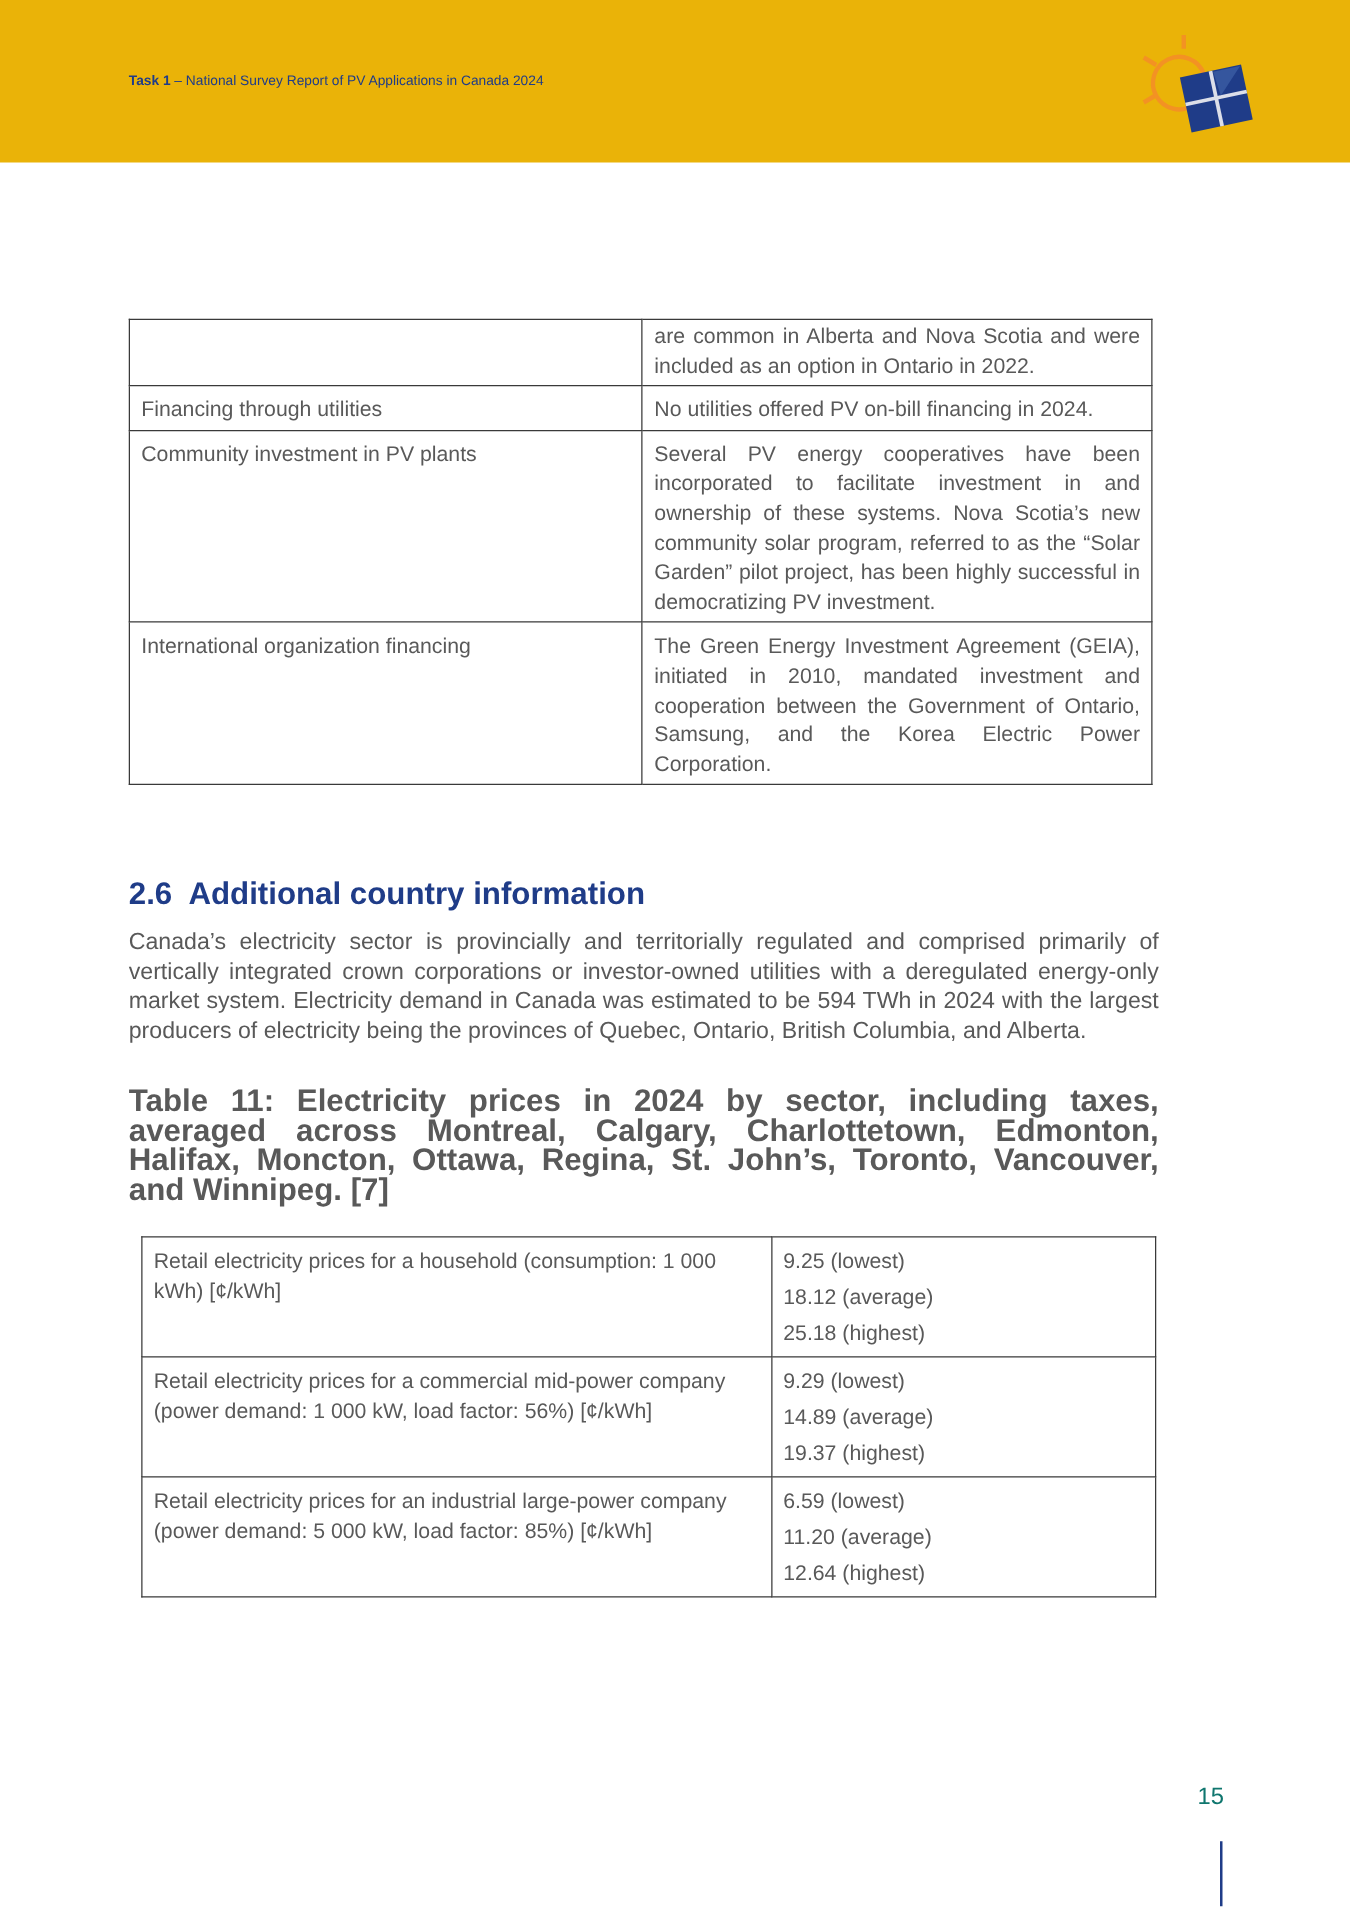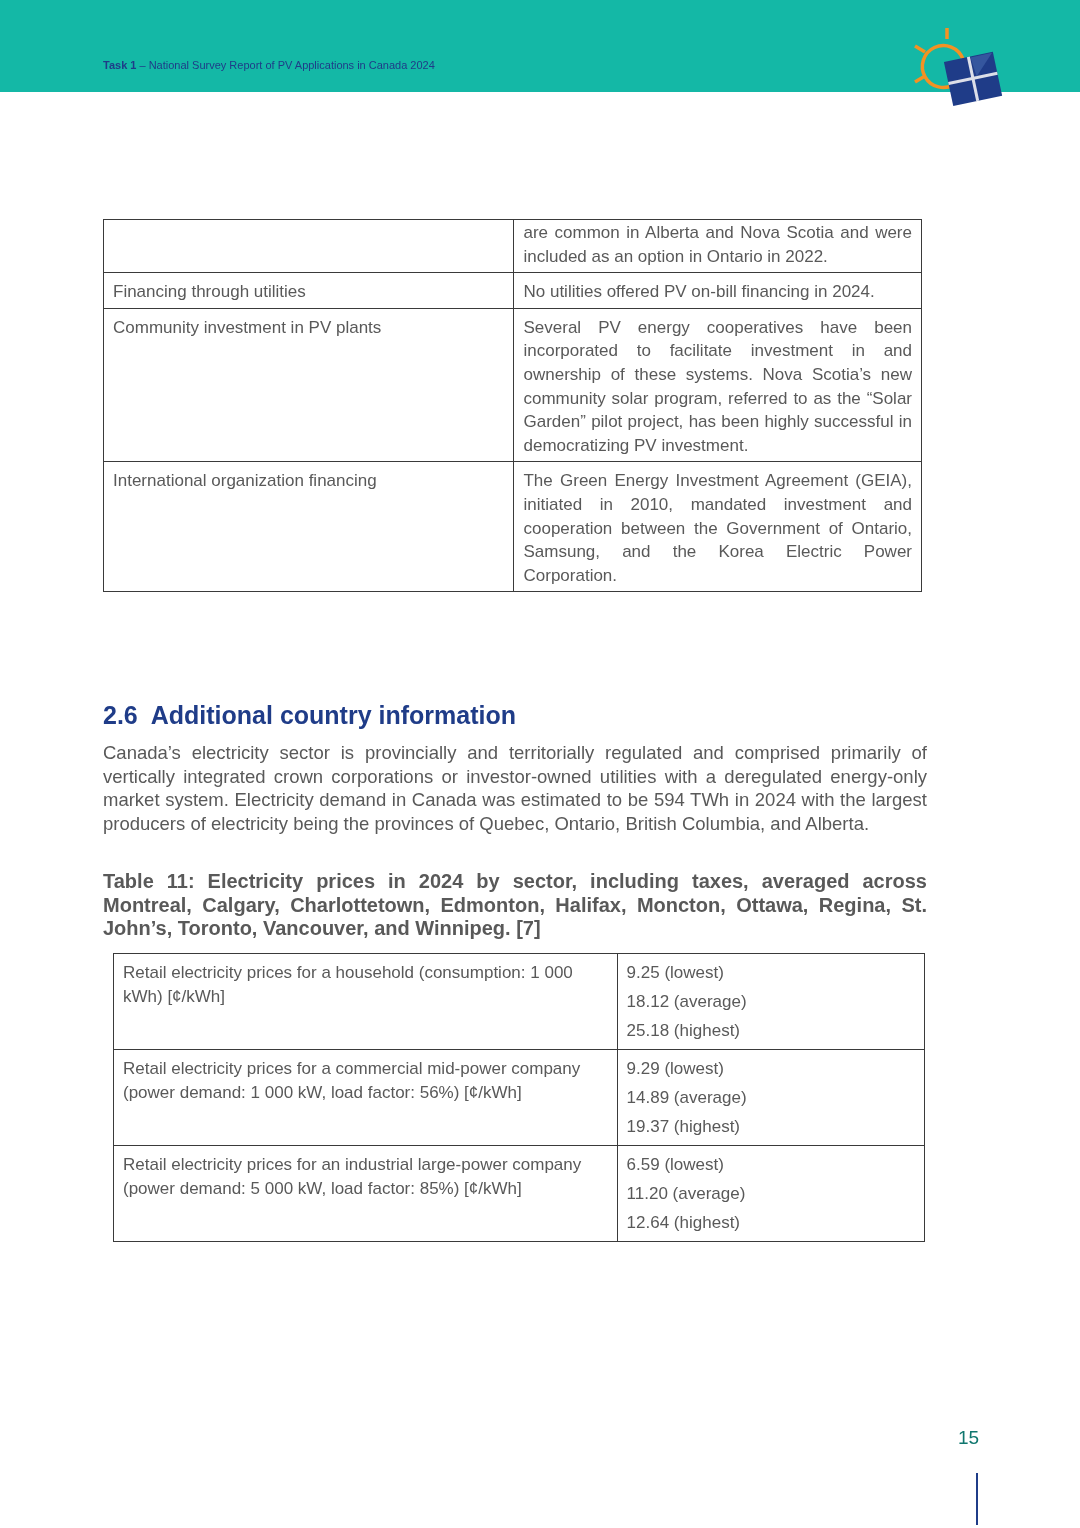--- a/index.html
+++ b/index.html
@@ -3,52 +3,52 @@
 <meta charset="utf-8">
 <style>
   html, body { margin: 0; padding: 0; }
   body {
     width: 1080px; height: 1528px; position: relative; overflow: hidden;
     background: #ffffff;
     font-family: "Liberation Sans", sans-serif;
     color: #595959;
   }
   .header-band {
-    position: absolute; left: 0; top: 0; width: 1080px; height: 92px;
-    background: #14b8a6;
+    position: absolute; left: 0; top: 0; width: 1080px; height: 130px;
+    background: #eab308;
   }
   .header-title {
     position: absolute; left: 103px; top: 59px;
     font-size: 11px; color: #1f3c88;
   }
   .header-title b { font-weight: bold; }
   .logo { position: absolute; left: 905px; top: 22px; width: 100px; height: 92px; }
 
-  table { border-collapse: collapse; position: absolute; }
+  table { border-collapse: collapse; position: absolute; margin-top: 36px; }
   td {
     border: 1px solid #3a3a3a; vertical-align: top;
     font-size: 17px; line-height: 23.6px; color: #595959;
   }
   .t1 { left: 103px; top: 219px; width: 819px; }
   .t1 td.c1 { width: 392px; padding: 7px 9px 4px 9px; }
   .t1 td.c2 { width: 389px; padding: 1px 9px 4px 9px; text-align: justify; }
   .t1 tr.r0 td.c2 { padding-top: 1px; }
   .t1 tr.rx td { padding-top: 7px; }
 
   .section-title {
     position: absolute; left: 103px; top: 701px;
     font-size: 25px; font-weight: bold; color: #1f3c88;
   }
   .body-para {
     position: absolute; left: 103px; top: 741px; width: 824px;
     font-size: 18.5px; line-height: 23.6px; color: #595959; text-align: justify;
   }
   .caption {
     position: absolute; left: 103px; top: 870px; width: 824px;
-    font-size: 20px; line-height: 23.6px; font-weight: bold; color: #595959;
+    font-size: 25px; line-height: 23.6px; font-weight: bold; color: #595959;
     text-align: justify;
   }
   .t2 { left: 113px; top: 953px; width: 812px; }
   .t2 td.c1 { width: 484px; padding: 7px 9px 4px 9px; }
   .t2 td.c2 { width: 288px; padding: 4px 9px 4px 9px; text-align: left; line-height: 29px; }
   .t2 .val { display: block; }
 
   .page-number {
     position: absolute; left: 958px; top: 1427px;
     font-size: 19px; color: #0f766e;

